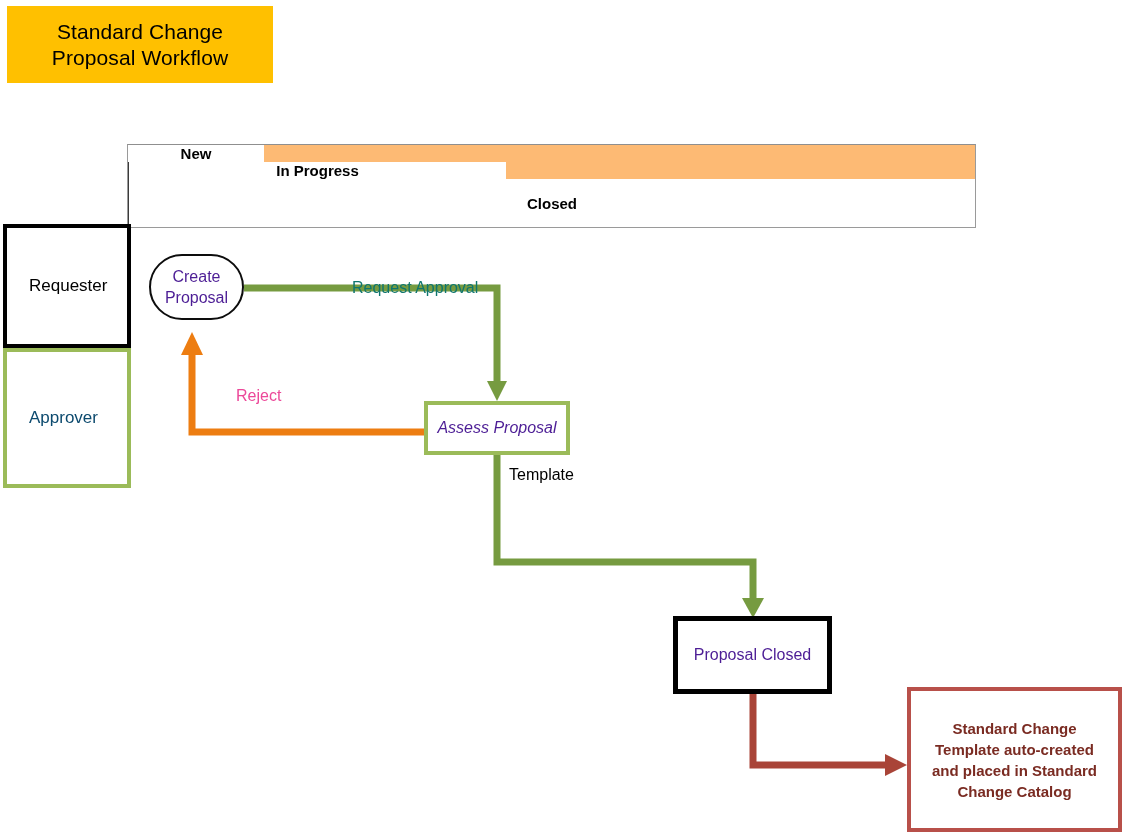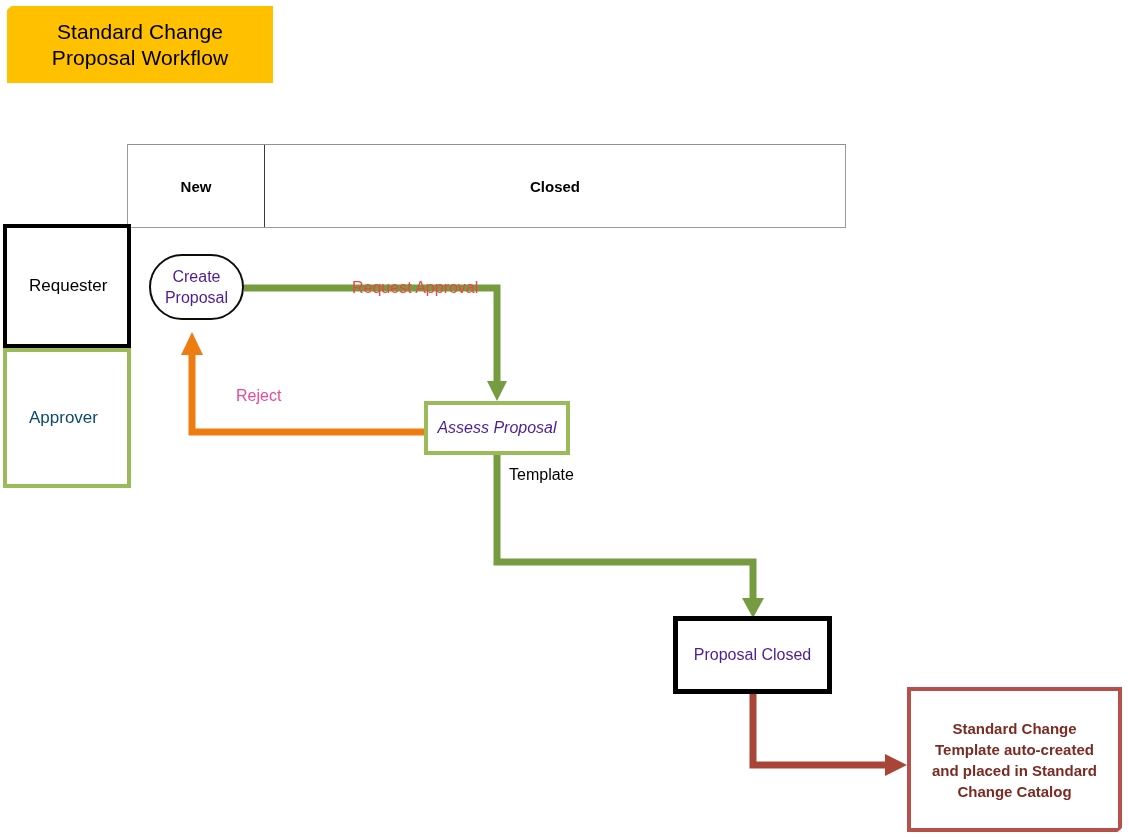--- a/index.html
+++ b/index.html
@@ -11,21 +11,20 @@
   body {
     font-family: "Liberation Sans", sans-serif;
     -webkit-font-smoothing: antialiased;
   }
   #canvas {
     position: relative;
     width: 1129px;
     height: 838px;
     background: #ffffff;
     overflow: hidden;
-    border-radius: 29px;
   }
 
   
   #title-box {
     position: absolute;
     left: 7px;
     top: 6px;
     width: 266px;
     height: 77px;
     background: #FFC000;
@@ -41,27 +40,28 @@
     text-align: center;
     white-space: pre-line;
     letter-spacing: 0.1px;
   }
 
   
   #phase-header {
     position: absolute;
     left: 127px;
     top: 144px;
-    width: 719px;
+    width: 849px;
     height: 84px;
     display: flex;
     box-sizing: border-box;
     border: 1px solid #9a9a9a;
     border-top: 1px solid #8f8f8f;
     background: #fdba74;
+    flex-direction: column;
   }
   #phase-header .phase-cell {
     display: flex;
     align-items: center;
     justify-content: center;
     font-size: 15px;
     font-weight: bold;
     color: #000000;
     box-sizing: border-box;
     background: #ffffff;
@@ -167,21 +167,21 @@
   .edge-label {
     position: absolute;
     font-size: 16px;
     white-space: nowrap;
     background: transparent;
     z-index: 6;
   }
   #label-request-approval {
     left: 352px;
     top: 279px;
-    color: #ef4444;
+    color: #0f766e;
   }
   #label-reject {
     left: 236px;
     top: 387px;
     color: #ec4899;
   }
   #label-approve {
     left: 509px;
     top: 466px;
     color: #000000;
@@ -192,20 +192,21 @@
 
 <div id="canvas">
 
   <div id="title-box">
     <div class="title-text">Standard Change
 Proposal Workflow</div>
   </div>
 
   <div id="phase-header">
     <div class="phase-cell phase-new">New</div>
+    <div class="phase-cell phase-inprogress">In Progress</div>
     <div class="phase-cell phase-closed">Closed</div>
   </div>
 
   <div class="lane" id="lane-requester">
     <span class="lane-label">Requester</span>
   </div>
   <div class="lane" id="lane-approver">
     <span class="lane-label">Approver</span>
   </div>
 

